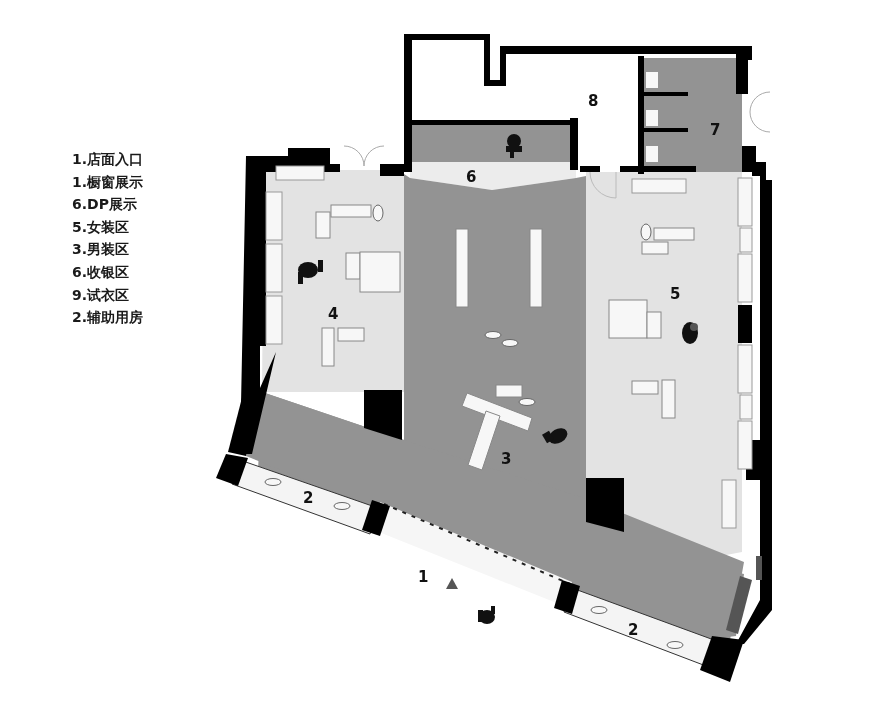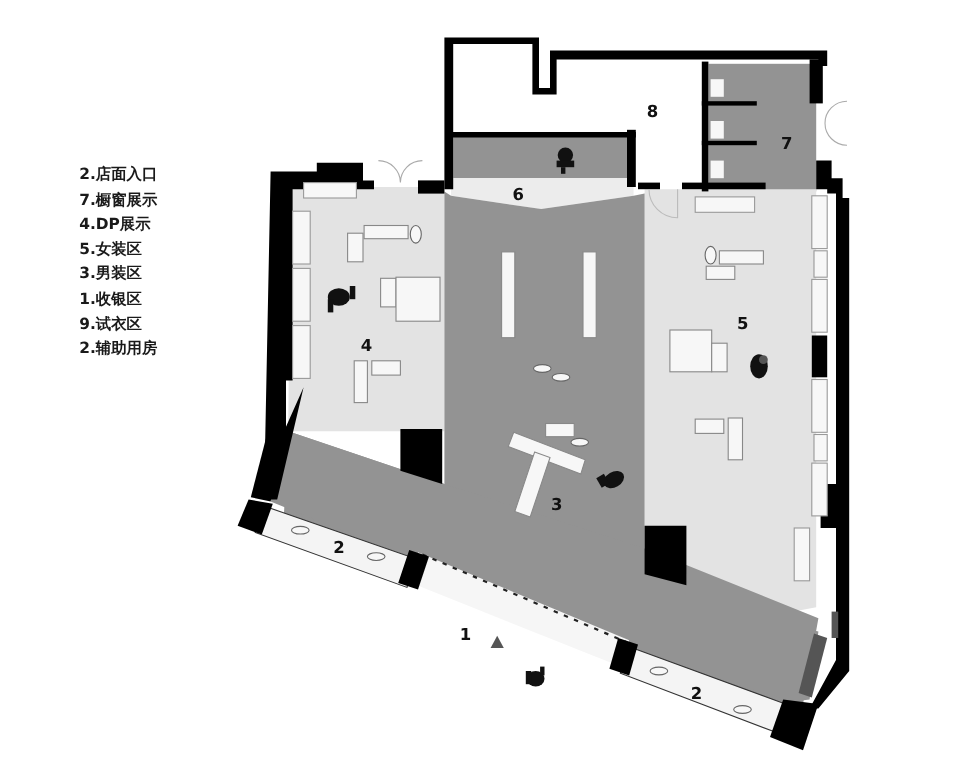--- a/index.html
+++ b/index.html
@@ -7,26 +7,26 @@
            font-family: "DejaVu Sans", "Liberation Sans", sans-serif; }
     .legend { position: absolute; left: 72px; top: 148px; margin: 0; padding: 0; list-style: none; }
     .legend li { font-size: 14px; font-weight: bold; color: #1a1a1a; height: 22.6px; line-height: 22.6px; white-space: nowrap; }
     svg.plan { position: absolute; left: 0; top: 0; }
     .zone-num { font-family: "DejaVu Sans", "Liberation Sans", sans-serif; font-weight: bold; font-size: 15px; fill: #111; }
   </style>
 </head>
 <body>
 
 <ul class="legend">
-  <li>2.店面入口</li>
-  <li>7.橱窗展示</li>
-  <li>4.DP展示</li>
+  <li>1.店面入口</li>
+  <li>1.橱窗展示</li>
+  <li>6.DP展示</li>
   <li>5.女装区</li>
   <li>3.男装区</li>
-  <li>1.收银区</li>
+  <li>6.收银区</li>
   <li>9.试衣区</li>
   <li>2.辅助用房</li>
 </ul>
 
 <svg class="plan" width="880" height="704" viewBox="0 0 880 704">
 
   <rect x="408" y="40" width="236" height="132" fill="#ffffff"></rect>
 
   <rect x="644" y="58" width="98" height="116" fill="#939393"></rect>
 

